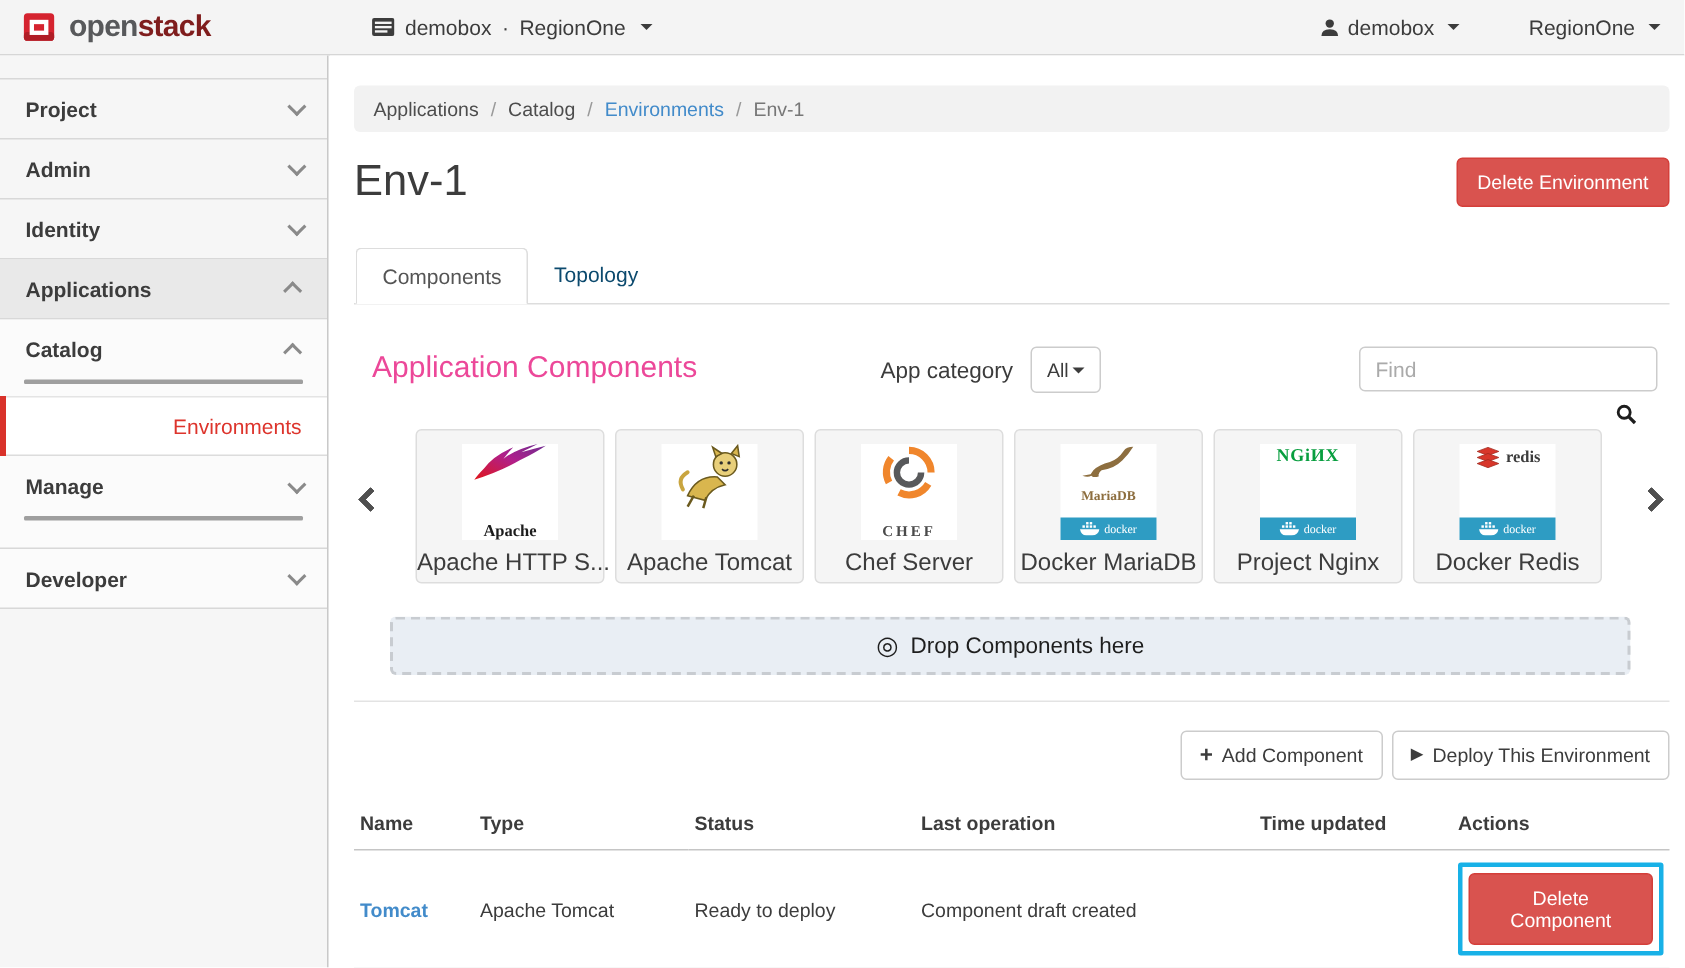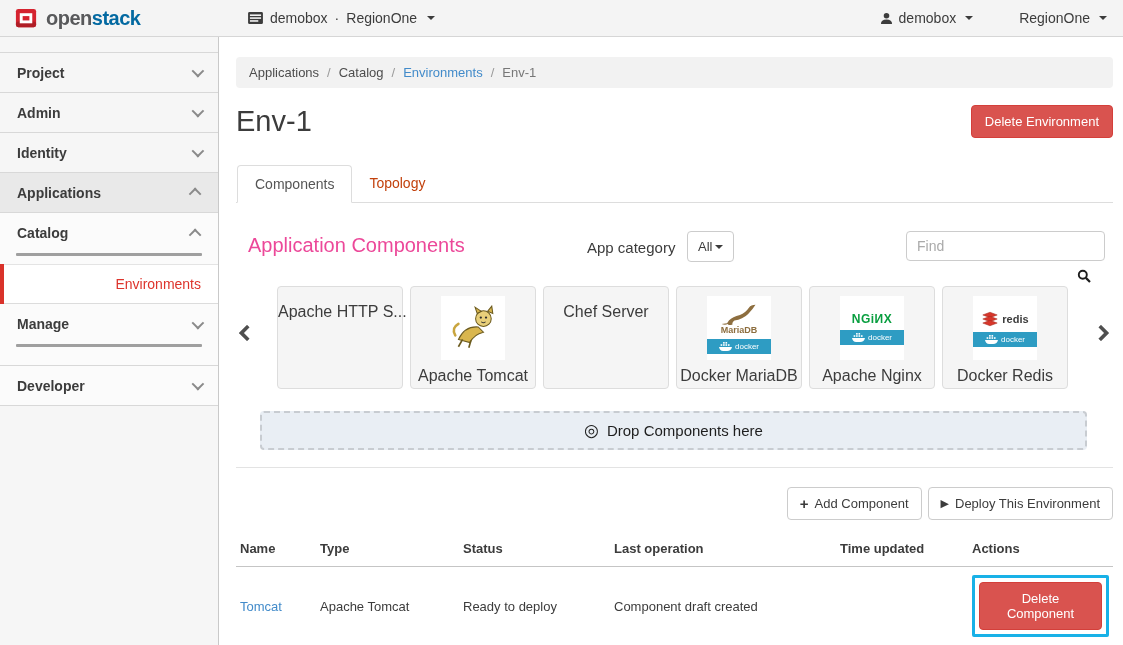--- a/index.html
+++ b/index.html
@@ -11,21 +11,21 @@
 
   
   .topbar {
     position:absolute; top:0; left:0; right:0; height:37px;
     background:#f4f4f4; border-bottom:1px solid #d6d6d6;
     display:flex; align-items:center;
   }
   .brand { display:flex; align-items:center; gap:7px; margin-left:14px; width:190px; }
   .brand-text { font-size:20px; font-weight:bold; letter-spacing:-0.5px; }
   .brand-text .open { color:#58595b; }
-  .brand-text .stack { color:#0369a1; }
+  .brand-text .stack { color:#7f1d1d; }
   .ctx-switcher { display:flex; align-items:center; gap:7px; margin-left:44px; font-size:14px; color:#3c3c3c; cursor:pointer; }
   .topbar-right { margin-left:auto; display:flex; align-items:center; gap:46px; margin-right:16px; font-size:14px; }
   .menu-entry { display:flex; align-items:center; gap:6px; cursor:pointer; color:#3c3c3c; }
   .caret { display:inline-block; width:0; height:0; border-left:4px solid transparent; border-right:4px solid transparent; border-top:4px solid #3c3c3c; margin-left:3px; }
 
   
   .sidebar {
     position:absolute; top:37px; left:0; bottom:0; width:219px;
     background:#f6f6f6; border-right:1px solid #c9c9c9;
   }
@@ -62,39 +62,39 @@
   .breadcrumb .link { color:#428bca; cursor:pointer; }
   .breadcrumb .current { color:#777; }
 
   .page-header { display:flex; justify-content:space-between; align-items:center; margin-top:17px; }
   .page-title { font-size:29px; font-weight:normal; color:#3c3c3c; }
   .btn { border-radius:4px; font-size:13px; cursor:pointer; display:inline-flex; align-items:center; gap:6px; font-family:inherit; }
   .btn-danger { background:#d9534f; border:1px solid #d43f3a; color:#fff; padding:8px 13px; }
   .btn-default { background:#fff; border:1px solid #ccc; color:#3c3c3c; padding:8px 12px; }
 
   .tabs { display:flex; margin-top:27px; border-bottom:1px solid #ddd; padding-left:1px; }
-  .tab { padding:10px 17px; font-size:14px; color:#c2410c; cursor:pointer; margin-bottom:-1px; }
+  .tab { padding:10px 17px; font-size:14px; color:#0c4a6e; cursor:pointer; margin-bottom:-1px; }
   .tab.active { color:#555; background:#fff; border:1px solid #ddd; border-bottom:1px solid #fff; border-radius:4px 4px 0 0; cursor:default; }
 
   .panel-toolbar { position:relative; height:42px; margin-top:28px; }
   .panel-heading { position:absolute; left:12px; top:3px; font-size:20px; font-weight:normal; color:#ec4899; }
   .cat-label { position:absolute; left:351px; top:8px; font-size:15px; color:#3c3c3c; }
   .cat-select { position:absolute; left:451px; top:0; height:31px; padding:0 10px; background:#fff; border:1px solid #ccc; border-radius:4px; font-size:13px; color:#3c3c3c; display:flex; align-items:center; cursor:pointer; }
   .find-input { position:absolute; right:8px; top:0; width:199px; height:30px; border:1px solid #ccc; border-radius:4px; padding:0 10px; font-size:14px; color:#3c3c3c; font-family:inherit; outline:none; }
   .find-input::placeholder { color:#aaa; }
   .search-btn { position:absolute; right:22px; top:38px; background:none; border:none; cursor:pointer; line-height:0; }
 
   .cards-row { position:relative; margin-top:13px; padding:0 45px 0 41px; height:103px; }
   .car-arrow { position:absolute; top:39px; width:15px; height:15px; border:none; background:none; cursor:pointer; }
   .car-arrow span { display:block; width:12px; height:12px; border-right:4px solid #4f4f4f; border-bottom:4px solid #4f4f4f; border-radius:1px; }
   .car-arrow.left { left:5px; } .car-arrow.left span { transform:rotate(135deg); }
   .car-arrow.right { right:3px; } .car-arrow.right span { transform:rotate(-45deg); }
   .cards { display:flex; gap:7px; }
   .card { width:126px; height:103px; background:#f5f5f5; border:1px solid #ddd; border-radius:4px; text-align:center; padding-top:9px; cursor:grab; }
-  .card-logo { width:64px; height:64px; background:#fff; margin:0 auto; display:flex; flex-direction:column; align-items:center; justify-content:center; overflow:hidden; }
+  .card-logo { width:64px; height:64px; background:#fff; margin:0 auto; display:flex; flex-direction:column; align-items:center; justify-content:space-between; overflow:hidden;font-family:Liberation Serif, serif; }
   .card-label { font-size:16px; color:#3c3c3c; margin-top:7px; white-space:nowrap; }
   .logo-cap { font-weight:bold; color:#1d1d1d; font-size:11px; line-height:1; }
   .chef-cap { letter-spacing:2px; color:#4a4a4a; font-size:10px; font-weight:bold; margin-top:2px; }
   .nginx-cap { color:#089e3f; font-size:12px; font-weight:bold; letter-spacing:0.5px; }
   .maria-cap { color:#8d6e3f; font-size:9px; font-weight:bold; }
   .redis-line { display:flex; align-items:center; gap:3px; }
   .redis-cap { font-size:11px; color:#3c3c3c; font-weight:bold; }
   .docker-band { width:84px; height:15px; background:#2e9cc3; color:#fff; font-size:8px; display:flex; align-items:center; justify-content:center; gap:3px; margin-top:4px; flex:none; }
 
   .drop-zone {
@@ -107,21 +107,21 @@
 
   .actions-row { display:flex; justify-content:flex-end; gap:6px; margin-top:19px; }
   .icon-plus { font-weight:bold; font-size:15px; line-height:1; }
   .icon-play { font-size:11px; line-height:1; }
 
   table.env-table { width:100%; border-collapse:collapse; margin-top:11px; font-size:13px; color:#3c3c3c; }
   .env-table th { text-align:left; font-weight:bold; padding:10px 4px; border-bottom:1px solid #c5c5c5; }
   .env-table td { padding:8px 4px; border-bottom:1px solid #ddd; vertical-align:middle; height:48px; }
   .env-table .col-name{width:80px}.env-table .col-type{width:143px}.env-table .col-status{width:151px}
   .env-table .col-op{width:226px}.env-table .col-time{width:132px}
-  .cell-link { color:#428bca; cursor:pointer; }
+  .cell-link { color:#428bca; cursor:pointer;font-weight:bold; }
   .actions-cell { text-align:right; }
   .hl-box { display:inline-block; border:3px solid #18b1e7; background:#fff; padding:4px; border-radius:2px; }
 </style>
 </head>
 <body>
 
 <header class="topbar">
   <div class="brand">
     <svg width="25" height="25" viewBox="0 0 26 26">
       <rect x="2" y="3" width="21" height="19" rx="2.5" fill="#d5232f"></rect>
@@ -237,20 +237,33 @@
   </div>
 
   <div class="cards-row">
     <button class="car-arrow left">
         <span></span>
       </button>
 
     <div class="cards">
 
       <div class="card">
+        <div class="card-logo">
+          <svg width="54" height="26" viewBox="0 0 48 24">
+            <defs>
+                <linearGradient id="fg" x1="0" y1="1" x2="1" y2="0">
+              <stop offset="0" stop-color="#e0161b"></stop>
+                  <stop offset="0.55" stop-color="#b01f8b"></stop>
+                  <stop offset="1" stop-color="#6d2c91"></stop>
+            </linearGradient>
+              </defs>
+            <path d="M2 22 Q18 17 30 10 Q40 5 46 1 Q38 3 31 5 Q37 2 41 0 Q28 3 20 9 Q24 4 26 2 Q14 7 8 15 Q4 19 2 22 Z" fill="url(#fg)"></path>
+          </svg>
+          <span class="logo-cap">Apache</span>
+        </div>
         <div class="card-label">Apache HTTP S...</div>
       </div>
 
       <div class="card">
         <div class="card-logo">
           <svg width="50" height="46" viewBox="0 0 48 44">
             <path d="M10 18 Q3 22 7 29" stroke="#c9a53f" stroke-width="2.5" fill="none" stroke-linecap="round"></path>
             <path d="M10 33 Q16 20 29 21 L34 26 Q25 28 21 36 Z" fill="#d9b64e" stroke="#6b5a1e" stroke-width="1"></path>
             <line x1="14" y1="33" x2="10" y2="40" stroke="#6b5a1e" stroke-width="1.6"></line>
             <line x1="22" y1="34" x2="20" y2="41" stroke="#6b5a1e" stroke-width="1.6"></line>
@@ -259,20 +272,31 @@
             <path d="M38 6 L42 1 L43 8 Z" fill="#d9b64e" stroke="#6b5a1e" stroke-width="1"></path>
             <circle cx="31.5" cy="12" r="1.1" fill="#2d2d2d"></circle>
             <circle cx="36.5" cy="12" r="1.1" fill="#2d2d2d"></circle>
             <path d="M32 16 Q34 18 36 16" stroke="#2d2d2d" stroke-width="1" fill="none"></path>
           </svg>
         </div>
         <div class="card-label">Apache Tomcat</div>
       </div>
 
       <div class="card">
+        <div class="card-logo">
+          <svg width="38" height="38" viewBox="0 0 40 40">
+            <g fill="none" stroke="#f0862c" stroke-width="5">
+              <path d="M20 4.5 A15.5 15.5 0 0 1 35.5 20"></path>
+              <path d="M33.5 28 A15.5 15.5 0 0 1 13 34"></path>
+              <path d="M6 27 A15.5 15.5 0 0 1 7.5 10"></path>
+            </g>
+            <path d="M20 11.5 A8.5 8.5 0 1 0 28.5 20" fill="none" stroke="#58595b" stroke-width="4.5"></path>
+          </svg>
+          <span class="chef-cap">CHEF</span>
+        </div>
         <div class="card-label">Chef Server</div>
       </div>
 
       <div class="card">
         <div class="card-logo">
           <svg width="40" height="22" viewBox="0 0 40 24">
             <path d="M38 2 Q33 2 31 5 Q27 11 21 13 Q13 15 9 19 L7 22 L1 23 Q5 24.5 7.5 23 Q9 25 13 23.5 Q12 21 15 19 Q24 18 30 12 Q35 7 38 2 Z" fill="#8d6e3f"></path>
           </svg>
           <span class="maria-cap">MariaDB</span>
           <div class="docker-band">
@@ -304,21 +328,21 @@
                 <rect x="2" y="2.7" width="2" height="2"></rect>
                   <rect x="5" y="2.7" width="2" height="2"></rect>
                   <rect x="8" y="2.7" width="2" height="2"></rect>
                   <rect x="11" y="2.7" width="2" height="2"></rect>
                 <path d="M0 6 L16 6 Q15 11 10 11 L5 11 Q1 11 0 6 Z"></path>
               </g>
             </svg>
             <span>docker</span>
           </div>
         </div>
-        <div class="card-label">Apache Nginx</div>
+        <div class="card-label">Project Nginx</div>
       </div>
 
       <div class="card">
         <div class="card-logo">
           <div class="redis-line">
             <svg width="18" height="18" viewBox="0 0 20 18">
               <g fill="#d8362a" stroke="#a32b20" stroke-width="0.6">
                 <path d="M2 4.5 L10 1.5 L18 4.5 L10 7.5 Z"></path>
                 <path d="M2 9 L10 6 L18 9 L10 12 Z"></path>
                 <path d="M2 13.5 L10 10.5 L18 13.5 L10 16.5 Z"></path>

